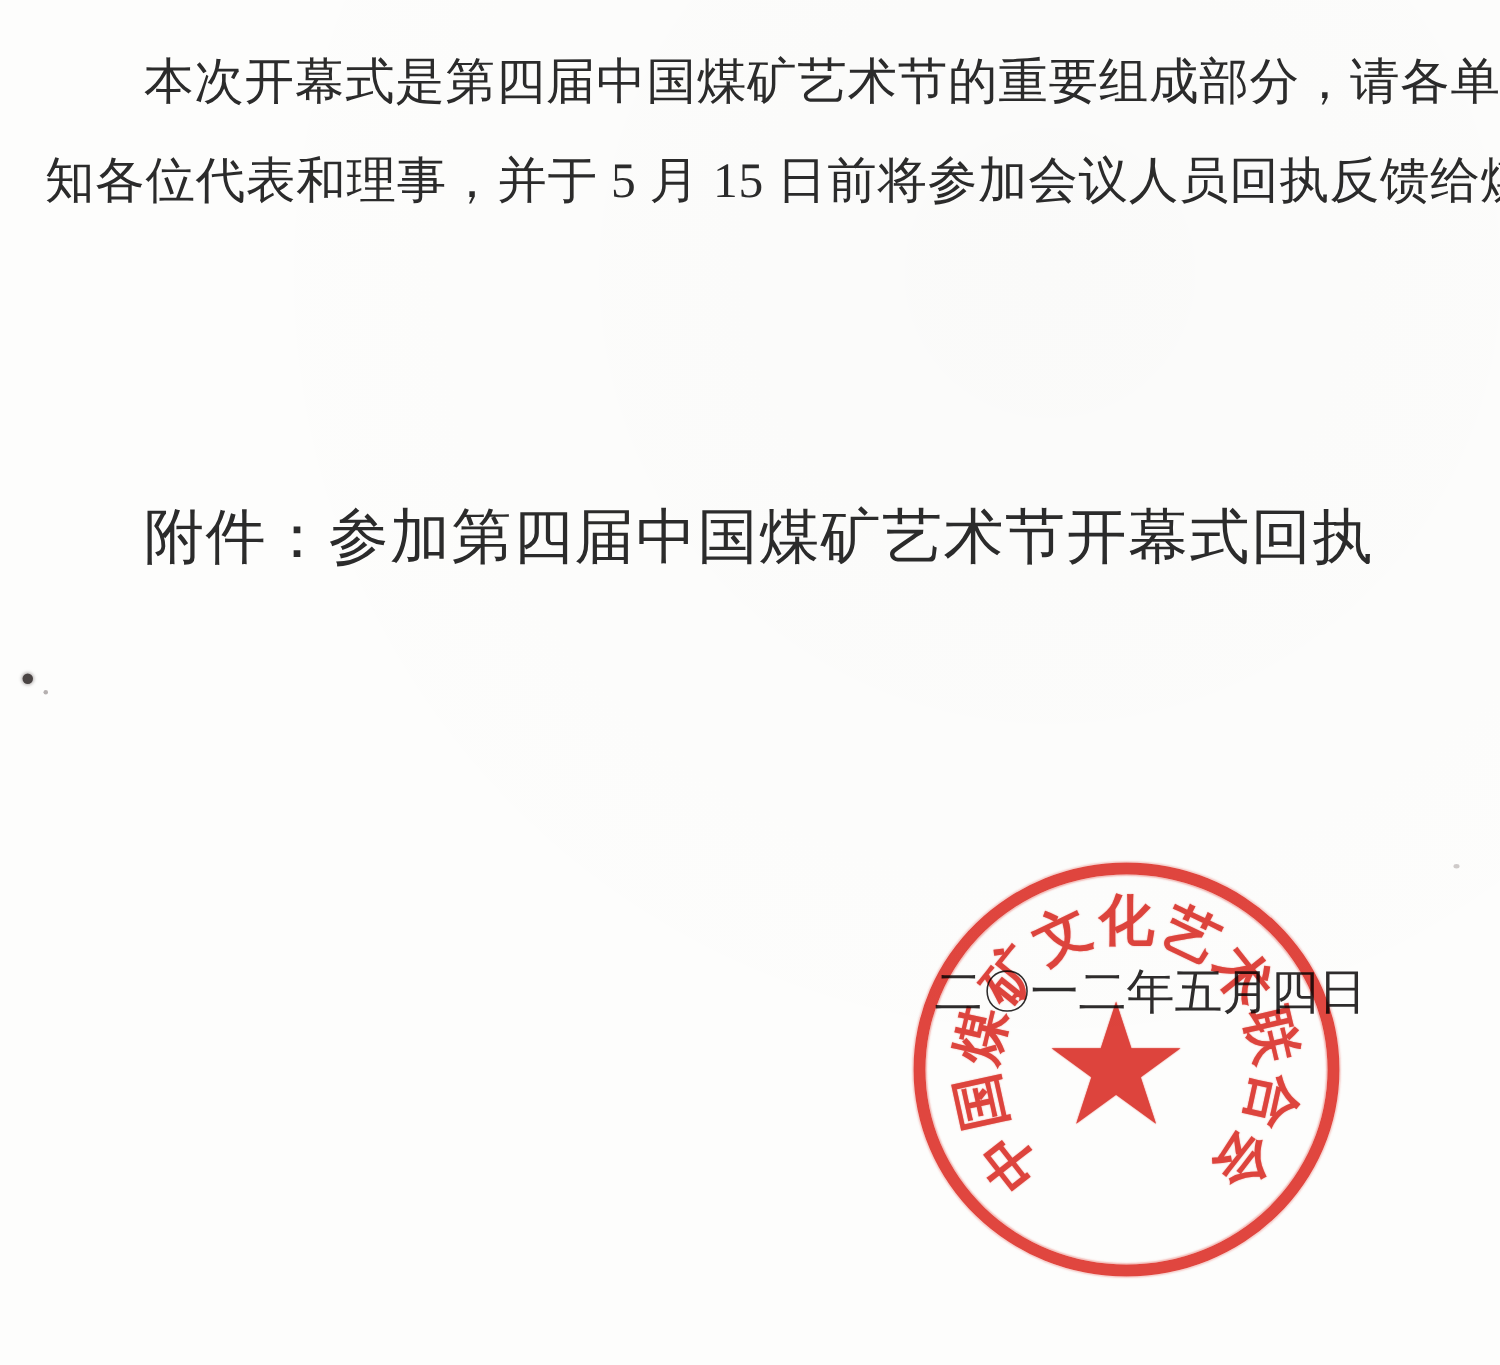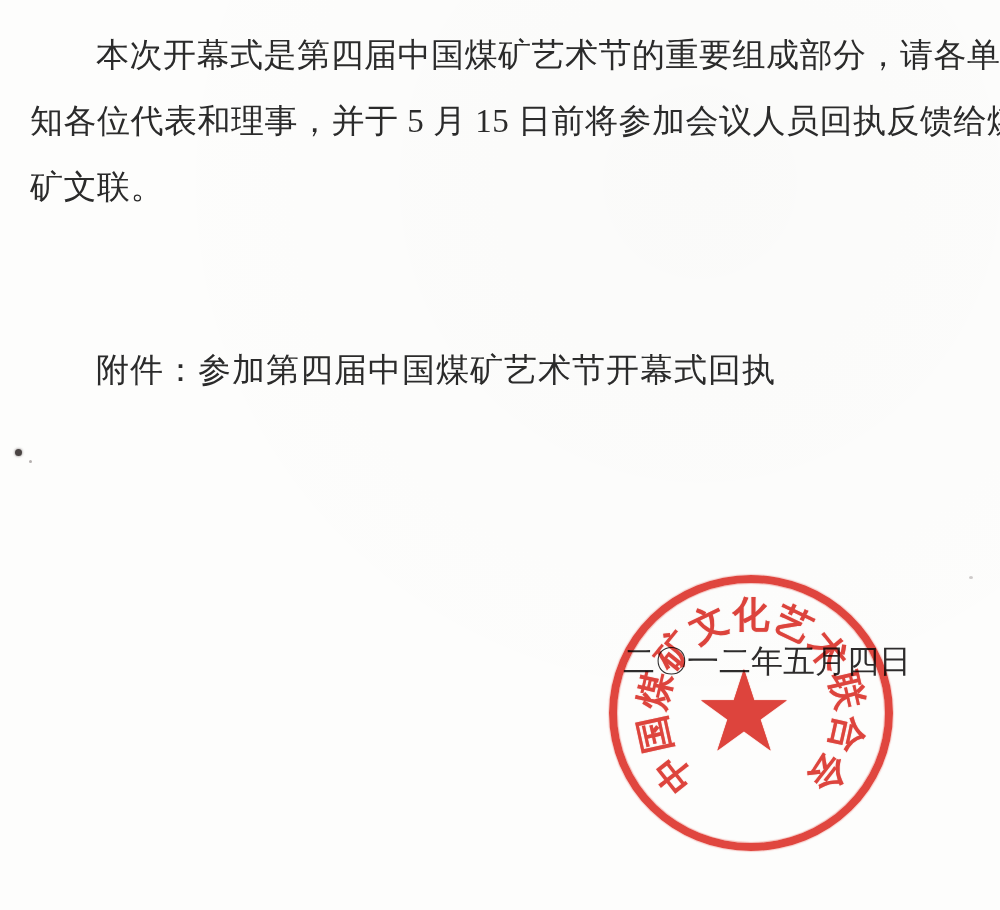--- a/index.html
+++ b/index.html
@@ -33,23 +33,23 @@
     text-align: justify;
     text-align-last: justify;
     white-space: nowrap;
   }
   .line.indent { padding-left: 66px; }
   .line.no-just { text-align-last: left; }
   
   .attachment {
     position: absolute;
     left: 96px;
-    top: 348px;
+    top: 336px;
     color: #2b2b2b;
-    font-size: 33px;
+    font-size: 40px;
     letter-spacing: 1px;
     line-height: 44px;
     white-space: nowrap;
   }
   
   .speck1 {
     position: absolute; left: 15px; top: 449px;
     width: 7px; height: 7px; border-radius: 50%;
     background: #4a4443; box-shadow: 0 0 2px 1px rgba(90,80,80,.35);
   }
@@ -120,21 +120,20 @@
   }
 </style>
 </head>
 <body>
 
 <div class="page">
 
   <div class="para">
     <div class="line indent">本次开幕式是第四届中国煤矿艺术节的重要组成部分，请各单</div>
     <div class="line">知各位代表和理事，并于 5 月 15 日前将参加会议人员回执反馈给煤</div>
-    <div class="line no-just">矿文联。</div>
   </div>
 
   <div class="attachment">附件：参加第四届中国煤矿艺术节开幕式回执</div>
 
   <div class="speck1"></div>
   <div class="speck2"></div>
   <div class="faint-mark"></div>
 
   <div class="date-line">二〇一二年五月四日</div>
 

